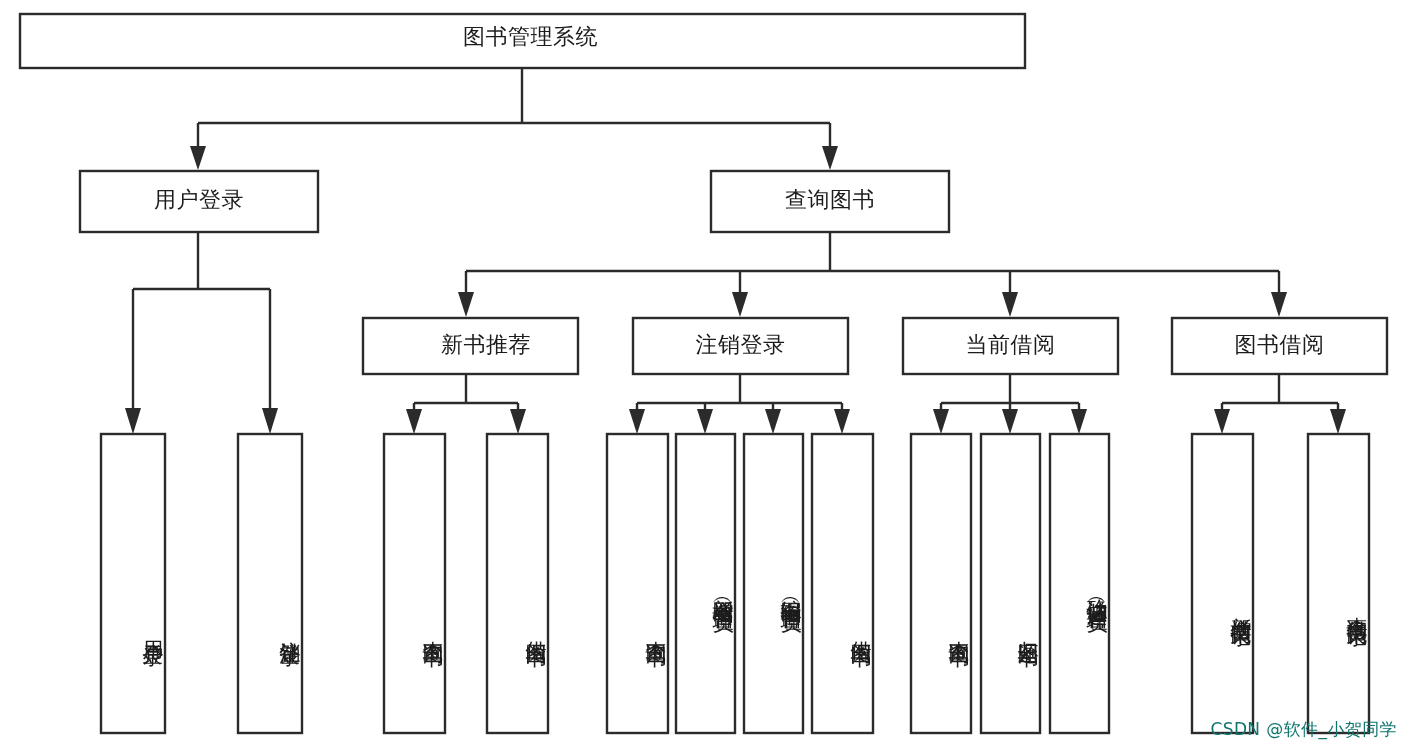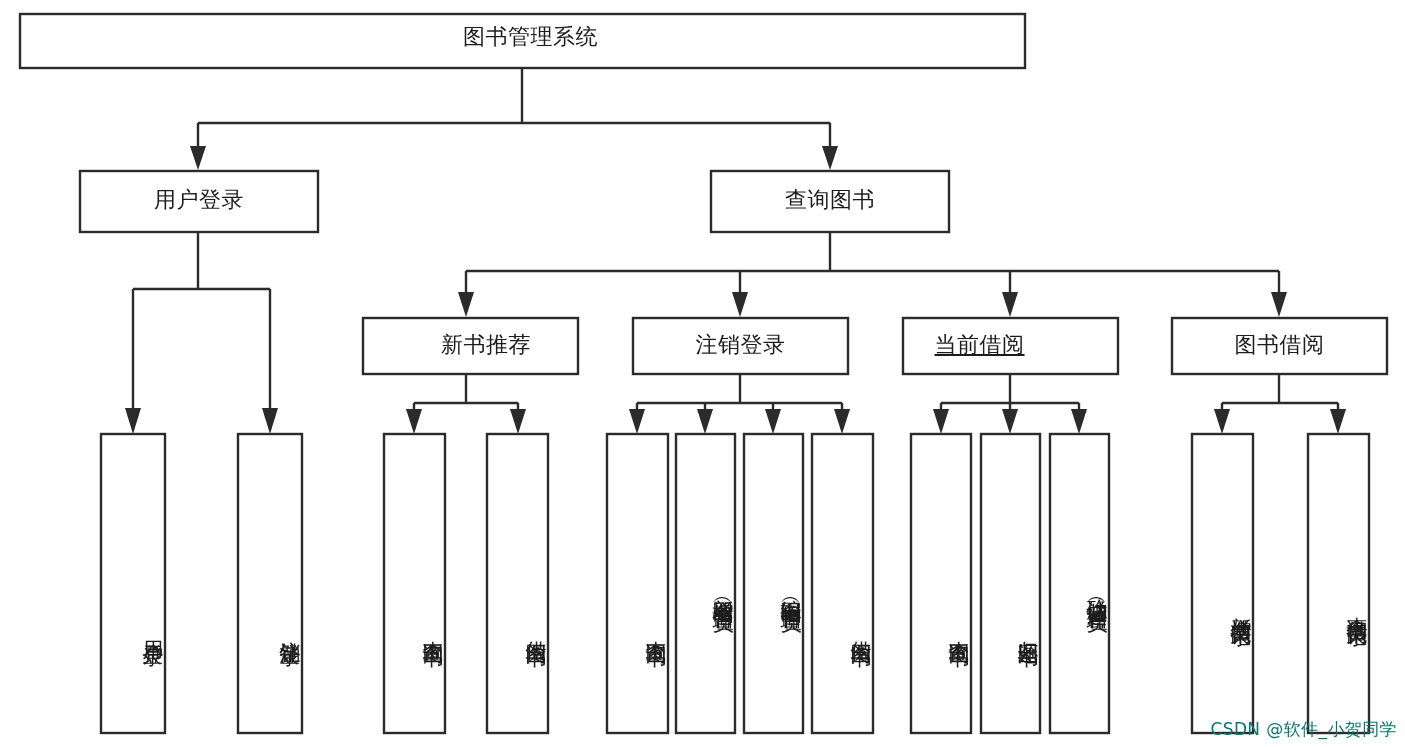--- a/index.html
+++ b/index.html
@@ -192,21 +192,21 @@
     <rect class="node-box" x="1308" y="434" width="61" height="299"></rect>
   </svg>
 
   <div class="node-label title" style="left:28px; top:14px; width:1005px; height:48px;">图书管理系统</div>
 
   <div class="node-label horizontal" style="left:80px; top:171px; width:238px; height:61px;">用户登录</div>
   <div class="node-label horizontal" style="left:711px; top:171px; width:238px; height:61px;">查询图书</div>
 
   <div class="node-label horizontal" style="left:363px; top:318px; width:246px; height:56px;">新书推荐</div>
   <div class="node-label horizontal" style="left:633px; top:318px; width:215px; height:56px;">注销登录</div>
-  <div class="node-label horizontal" style="left:872px; top:318px; width:215px; height:56px;text-decoration:underline;">当前借阅</div>
+  <div class="node-label horizontal" style="left:903px; top:318px; width:215px; height:56px;">当前借阅</div>
   <div class="node-label horizontal" style="left:1172px; top:318px; width:215px; height:56px;">图书借阅</div>
 
   <div class="node-label vertical" style="left:101px; top:434px; width:64px; height:299px; padding-top:88px;">用户登录</div>
   <div class="node-label vertical" style="left:238px; top:434px; width:64px; height:299px; padding-top:88px;">注销登录</div>
 
   <div class="node-label vertical" style="left:384px; top:434px; width:61px; height:299px; padding-top:88px;">查询图书</div>
   <div class="node-label vertical" style="left:487px; top:434px; width:61px; height:299px; padding-top:88px;">借阅图书</div>
 
   <div class="node-label vertical" style="left:607px; top:434px; width:61px; height:299px; padding-top:88px;">查询图书</div>
   <div class="node-label vertical" style="left:676px; top:434px; width:59px; height:299px; padding-top:14px;">新增图书（管理员）</div>

